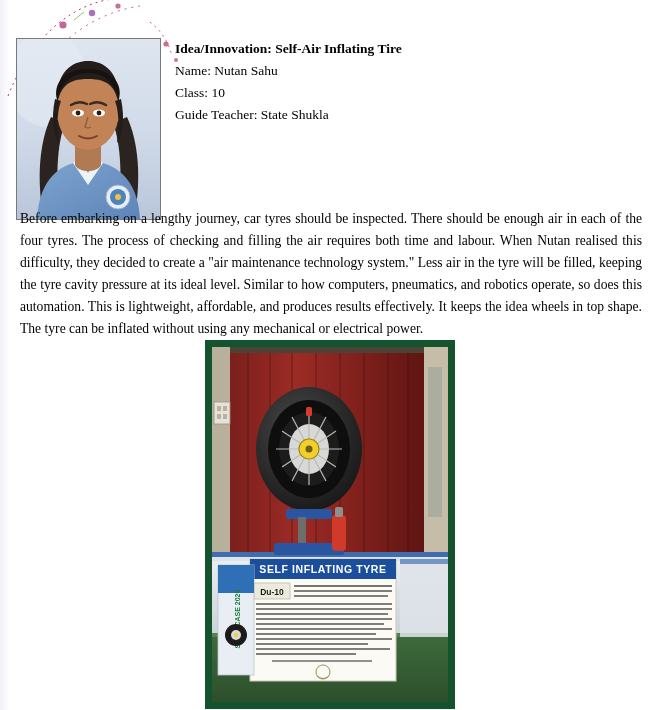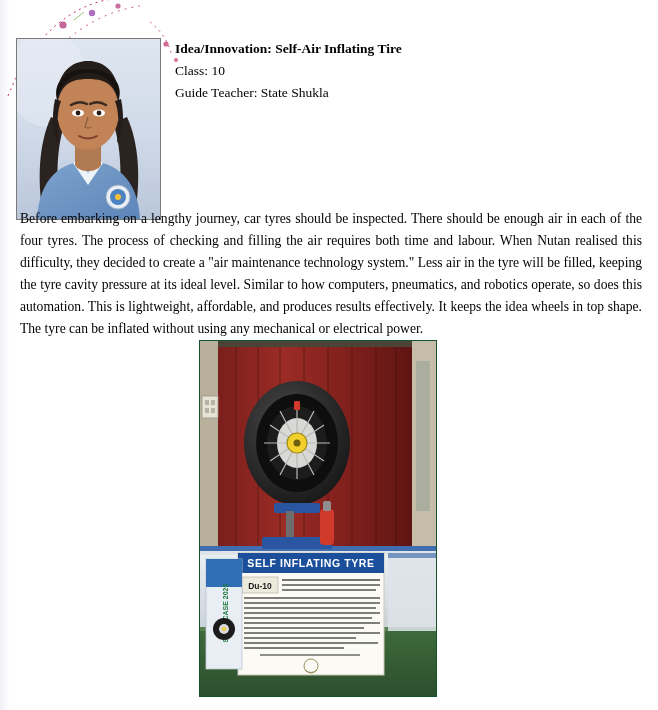--- a/index.html
+++ b/index.html
@@ -76,25 +76,25 @@
     width: 622px;
     font-size: 13.6px;
     line-height: 22px;
     text-align: justify;
     text-justify: inter-word;
   }
 
   
   .project-photo {
     position: absolute;
-    left: 199px;
+    left: 205px;
     top: 340px;
     width: 236px;
     height: 355px;
-    border: 1px solid #14532d;
+    border: 7px solid #14532d;
     overflow: hidden;
     background: #eab308;
   }
   .project-photo svg { display: block; }
 
   
   .edge-tint {
     position: absolute;
     left: 0;
     top: 0;
@@ -182,20 +182,21 @@
 
           <circle cx="101" cy="158" r="12" fill="#e9eef5" stroke="#9fb2c9" stroke-width="1"></circle>
           <circle cx="101" cy="158" r="8" fill="#2f6fb5" opacity="0.85"></circle>
           <circle cx="101" cy="158" r="3" fill="#f2c23a"></circle>
         </g>
       </svg>
     </div>
 
     <div class="info-list">
       <div class="info-line bold">Idea/Innovation: Self-Air Inflating Tire</div>
+      <div class="info-line">Name: Nutan Sahu</div>
       <div class="info-line">Class:  10</div>
       <div class="info-line">Guide Teacher: State Shukla</div>
     </div>
   </div>
 
   <div class="body-text">Before embarking on a lengthy journey, car tyres should be inspected. There should be enough air in each of the four tyres. The process of checking and filling the air requires both time and labour. When Nutan realised this difficulty, they decided to create a "air maintenance technology system." Less air in the tyre will be filled, keeping the tyre cavity pressure at its ideal level. Similar to how computers, pneumatics, and robotics operate, so does this automation. This is lightweight, affordable, and produces results effectively. It keeps the idea wheels in top shape. The tyre can be inflated without using any mechanical or electrical power.</div>
 
   <div class="project-photo">
     <svg width="236" height="355" viewBox="0 0 236 355" xmlns="http://www.w3.org/2000/svg">
       <defs>

